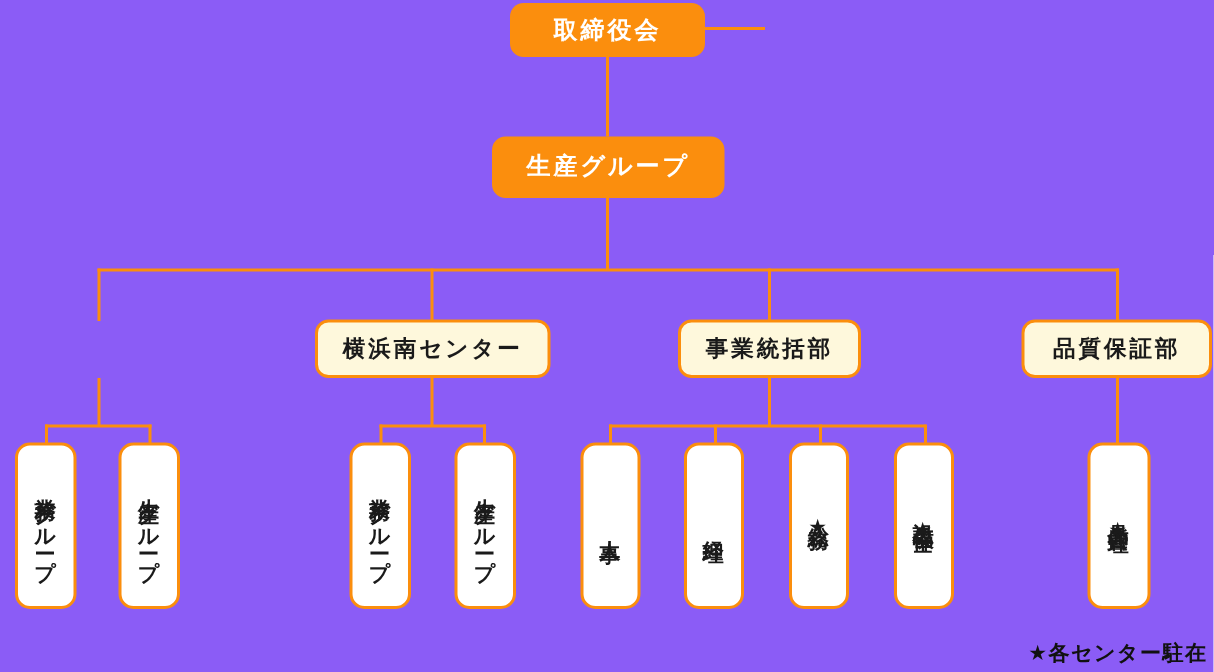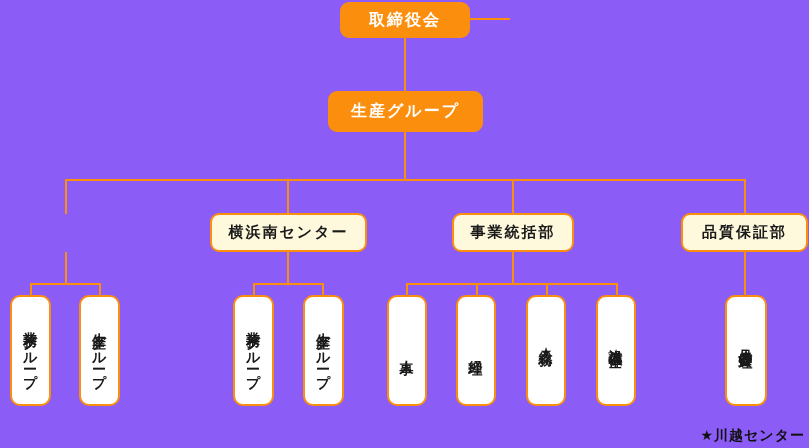--- a/index.html
+++ b/index.html
@@ -103,15 +103,15 @@
   <div class="node vert" style="left:233px;top:295px;width:41px;height:111px">業務グループ</div>
   <div class="node vert" style="left:303px;top:295px;width:41px;height:111px">生産グループ</div>
 
   <div class="node vert" style="left:387px;top:295px;width:40px;height:111px">人事</div>
   <div class="node vert" style="left:456px;top:295px;width:40px;height:111px">経理</div>
   <div class="node vert" style="left:526px;top:295px;width:40px;height:111px">総務★</div>
   <div class="node vert" style="left:596px;top:295px;width:40px;height:111px">設備保全★</div>
 
   <div class="node vert" style="left:725px;top:295px;width:42px;height:111px">品質管理★</div>
 
-  <div class="footnote" style="right:4px;top:427px">★川越センター</div>
+  <div class="footnote" style="right:4px;top:427px">★各センター駐在</div>
 
 </div>
 
 </body></html>

